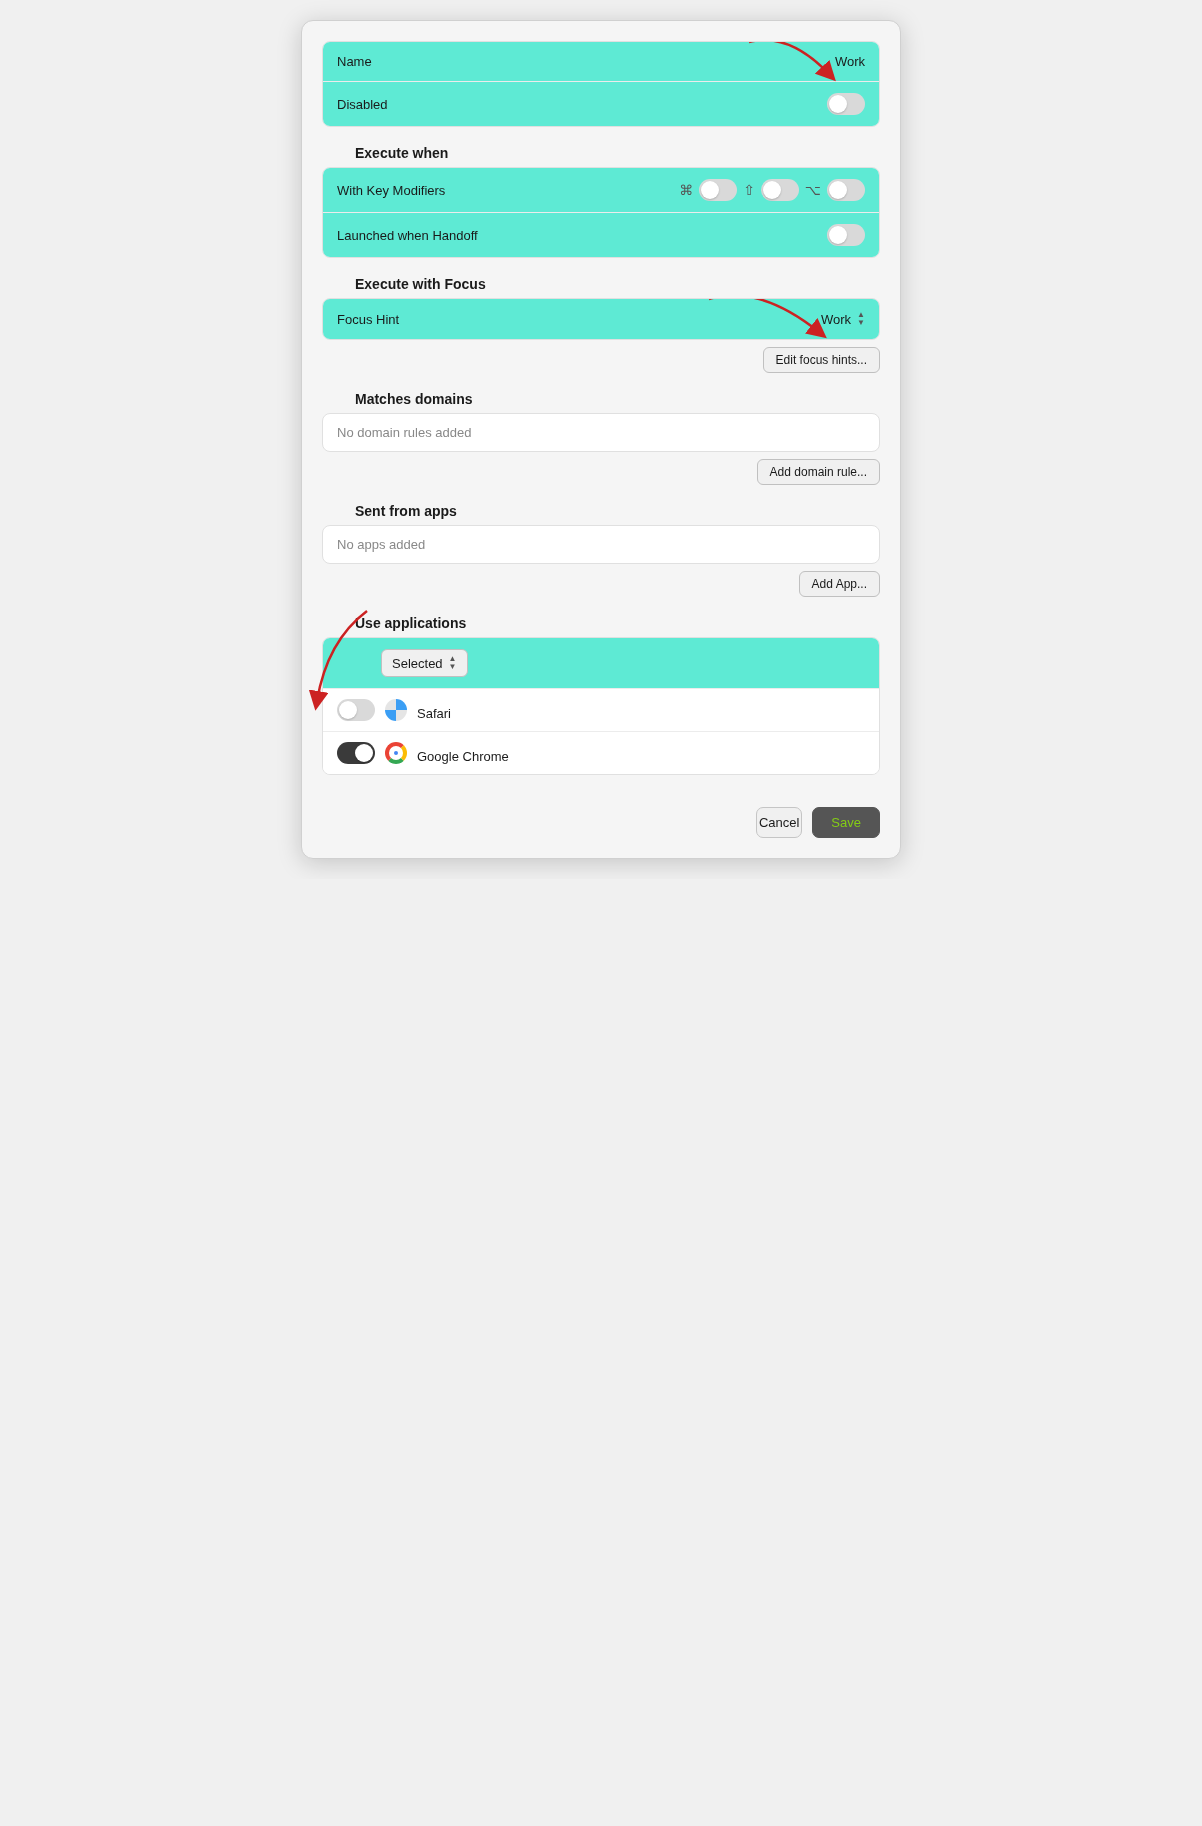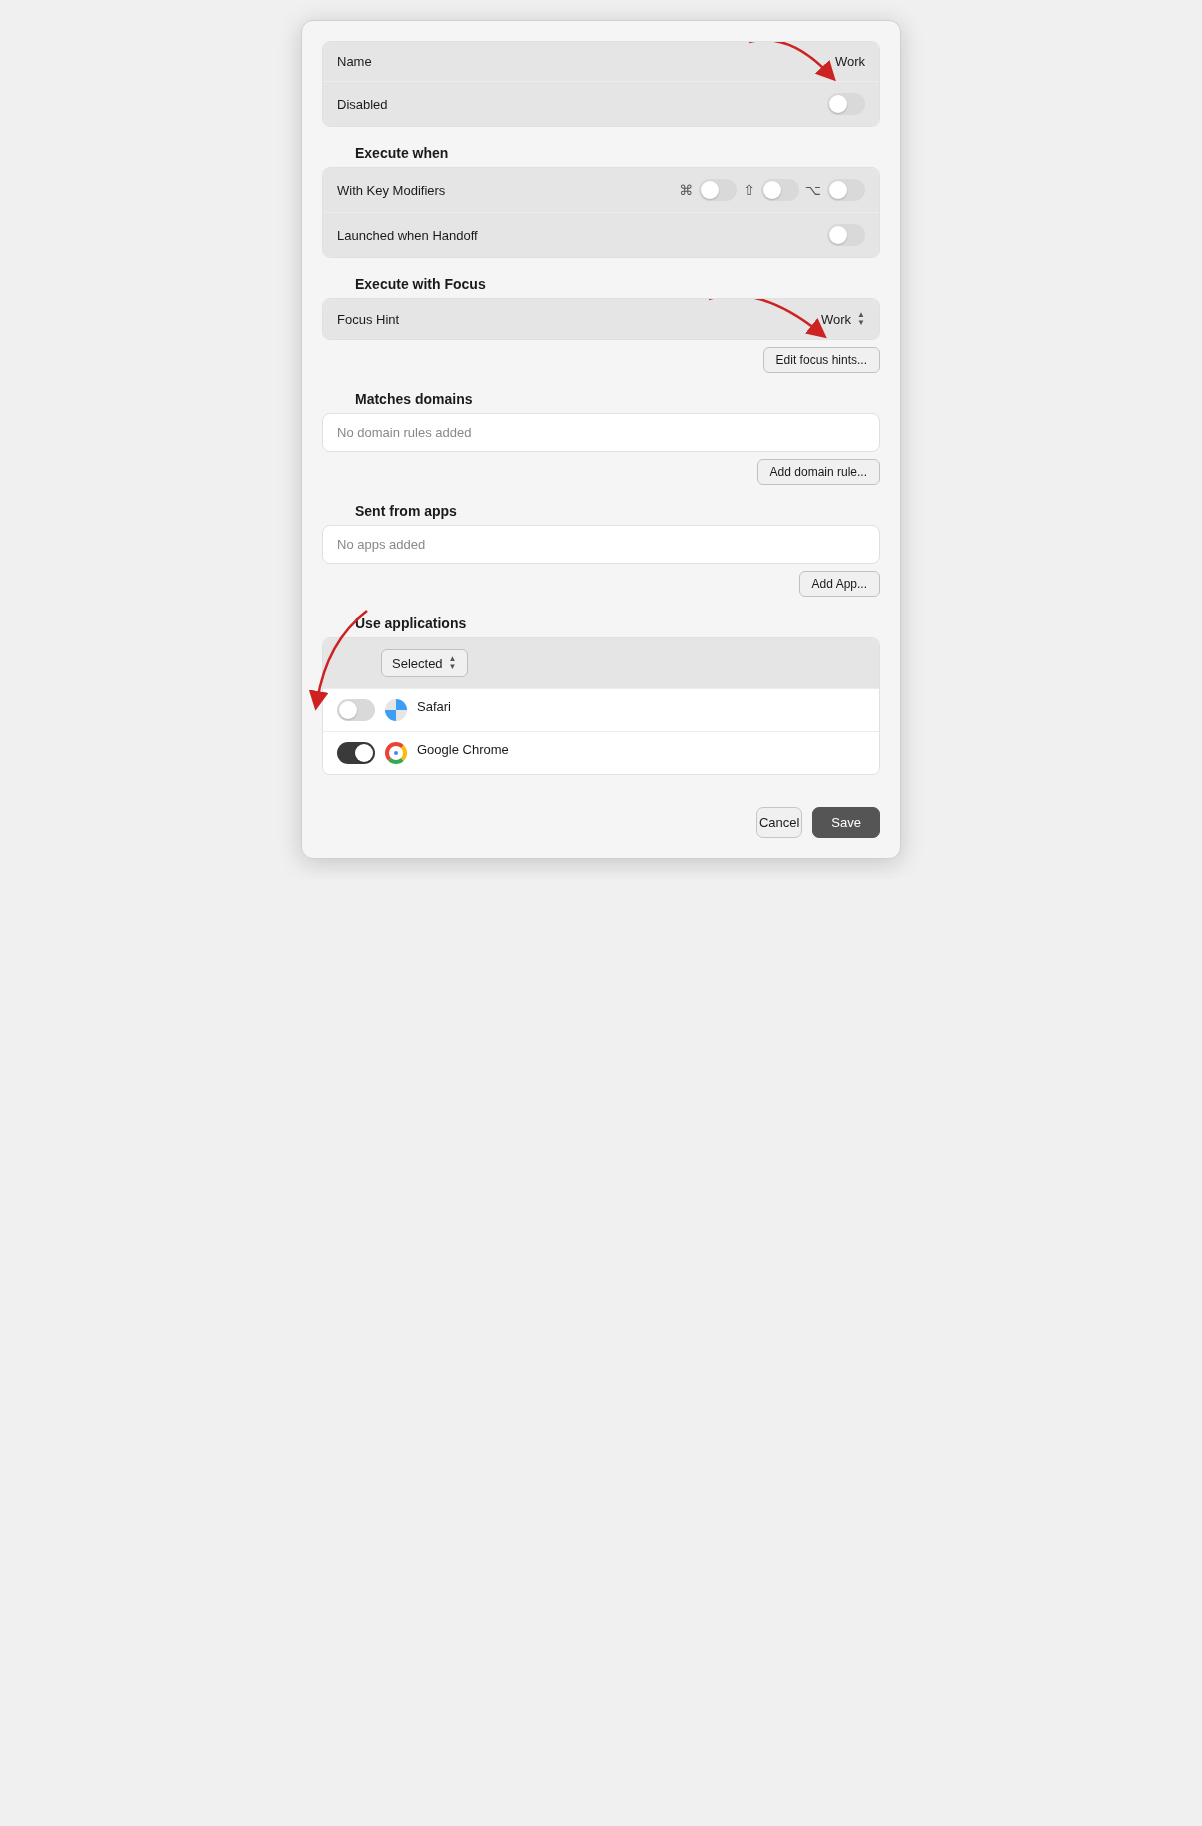--- a/index.html
+++ b/index.html
@@ -58,21 +58,21 @@
       border: 1px solid #e0e0e0;
       overflow: hidden;
       margin-bottom: 0;
     }
     .row {
       display: flex;
       align-items: center;
       justify-content: space-between;
       padding: 11px 14px;
       border-bottom: 1px solid #ececec;
-      background: #e5e5e5;
+      background: #5eead4;
       min-height: 40px;
     }
     .row:last-child {
       border-bottom: none;
     }
     .row-label {
       font-size: 13px;
       color: #1a1a1a;
     }
     .row-value {
@@ -166,21 +166,21 @@
       padding: 5px 10px;
       border-radius: 6px;
       border: 1px solid #c0c0c0;
       background: #f0f0f0;
       cursor: pointer;
       color: #1a1a1a;
       margin-left: 44px;
     }
     .app-row {
       display: flex;
-      align-items: flex-start;
+      align-items: flex-end;
       padding: 10px 14px;
       border-bottom: 1px solid #ececec;
       gap: 10px;
       background: #fff;
     }
     .app-row:last-child {
       border-bottom: none;
     }
     .app-icon {
       width: 22px;
@@ -212,21 +212,21 @@
       background: #f0f0f0;
       color: #1a1a1a;
       cursor: pointer;
     }
     .btn-save {
       font-size: 13px;
       padding: 7px 18px;
       border-radius: 7px;
       border: 1px solid #555;
       background: #555;
-      color: #ffffff;
+      color: #84cc16;
       cursor: pointer;
     }
     
     .safari-icon {
       width: 22px;
       height: 22px;
       border-radius: 50%;
       background: conic-gradient(#3b9ef4 0deg 90deg, #e5e5e5 90deg 180deg, #3b9ef4 180deg 270deg, #e5e5e5 270deg 360deg);
       flex-shrink: 0;
     }

